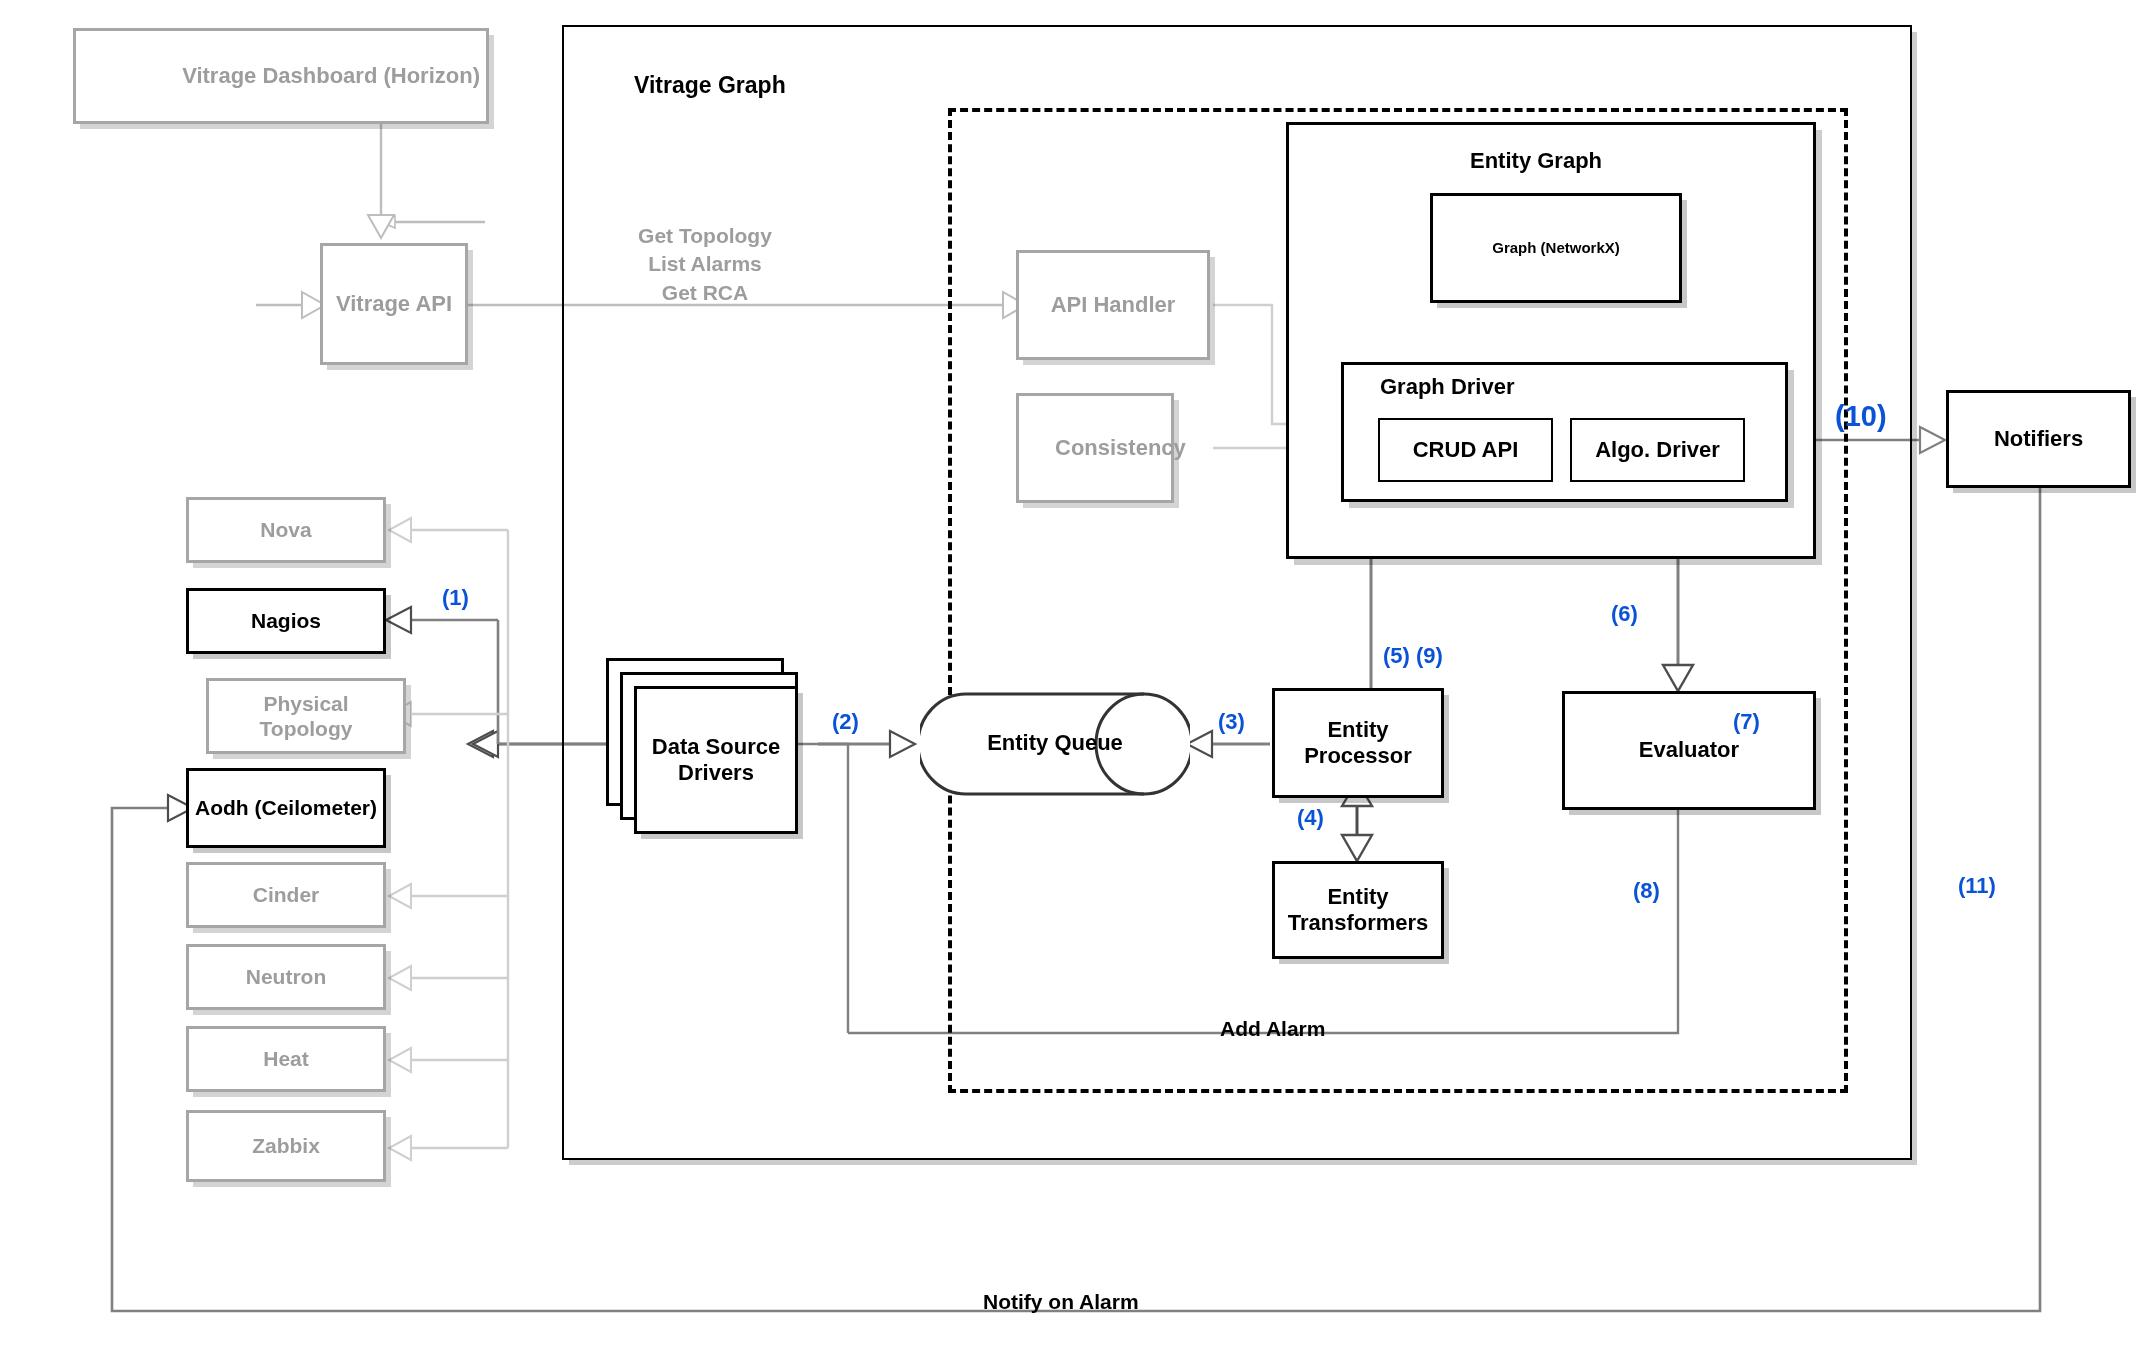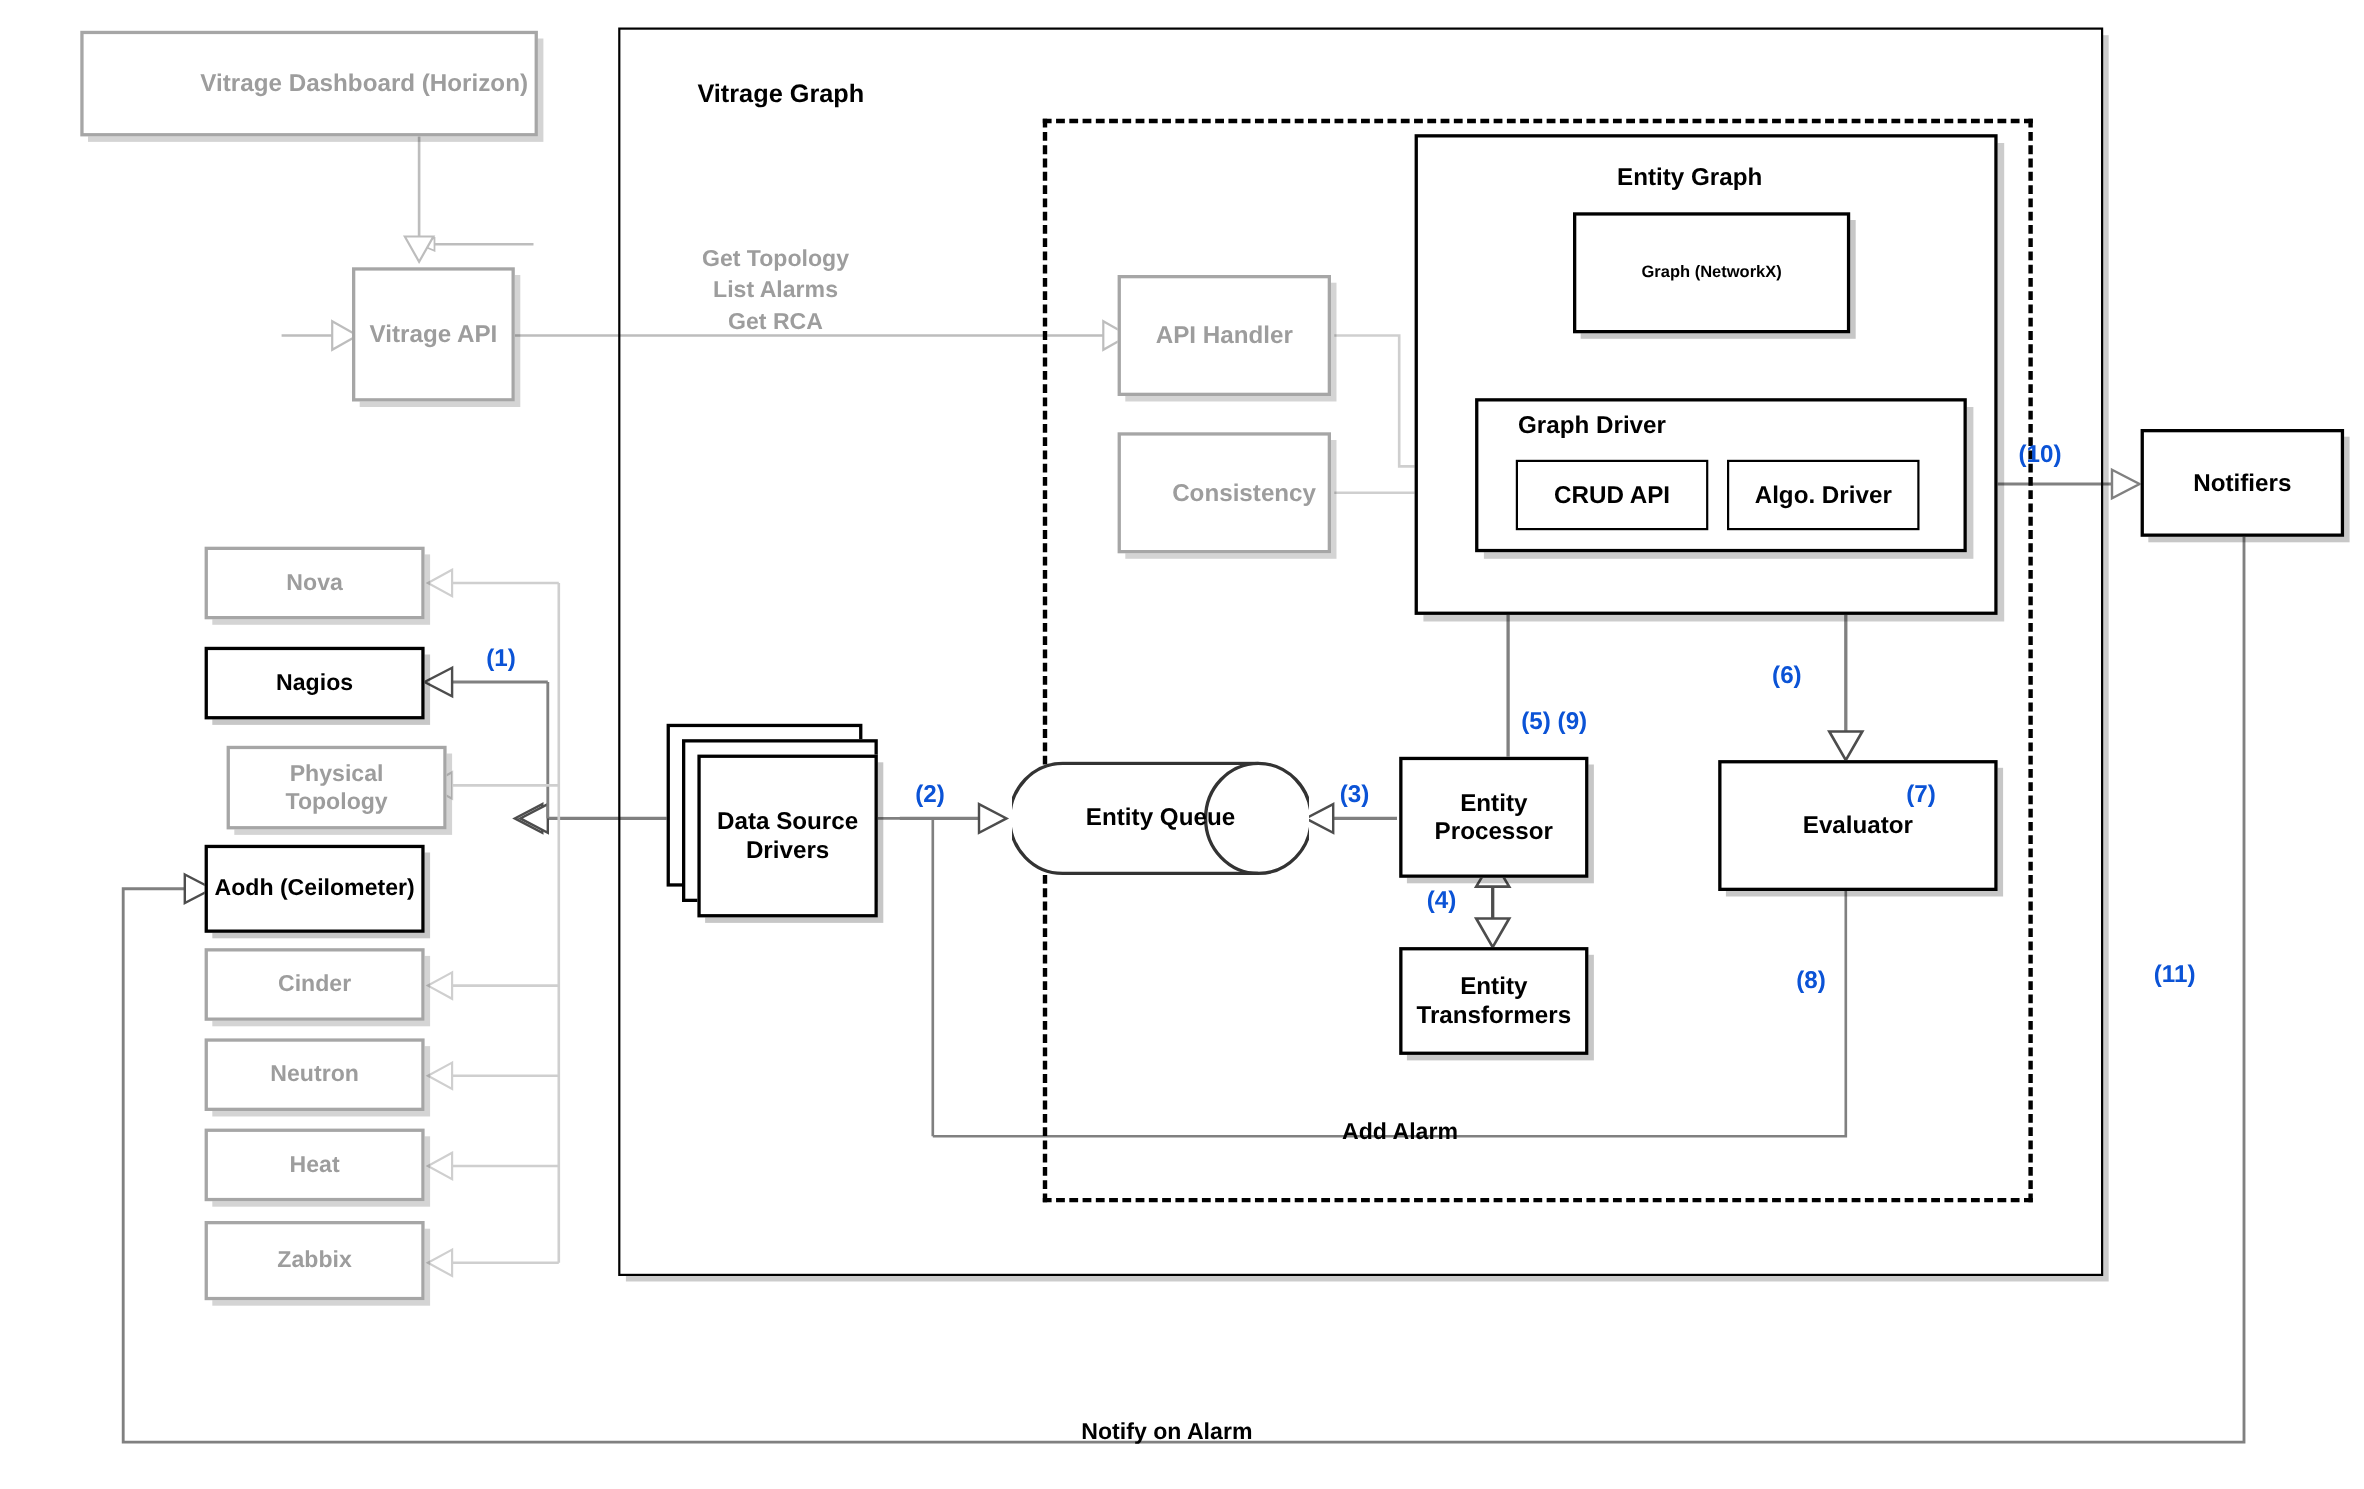--- a/index.html
+++ b/index.html
@@ -151,21 +151,21 @@
 
   <div class="container plain-container" style="left:562px;top:25px;width:1350px;height:1135px;"></div>
   <div class="container-title" style="left:634px;top:72px;font-size:23px;">Vitrage Graph</div>
 
   <div class="container dashed-container" style="left:948px;top:108px;width:900px;height:985px;"></div>
 
   <div class="node faded" style="left:1016px;top:250px;width:194px;height:110px;font-size:22px;">
     <span class="lbl">API Handler</span>
   </div>
 
-  <div class="node faded" style="left:1016px;top:393px;width:194px;height:110px;font-size:22px;padding-left:36px;">
+  <div class="node faded" style="left:1016px;top:393px;width:158px;height:110px;font-size:22px;padding-left:36px;">
     <span class="lbl">Consistency</span>
   </div>
 
   <div class="container" style="left:1286px;top:122px;width:530px;height:437px;border:3px solid #000;box-shadow:7px 7px 0 -1px rgba(0,0,0,0.20);background:#fff;"></div>
   <div class="container-title" style="left:1470px;top:148px;font-size:22px;">Entity Graph</div>
 
   <div class="node dark" style="left:1430px;top:193px;width:252px;height:110px;font-size:15px;">
     <span class="lbl">Graph (NetworkX)</span>
   </div>
 
@@ -238,16 +238,16 @@
   <div class="ftext black-text" style="left:983px;top:1288px;font-size:21px;">Notify on Alarm</div>
 
   <div class="step" style="left:442px;top:585px;font-size:22px;">(1)</div>
   <div class="step" style="left:832px;top:709px;font-size:22px;">(2)</div>
   <div class="step" style="left:1218px;top:709px;font-size:22px;">(3)</div>
   <div class="step" style="left:1297px;top:805px;font-size:22px;">(4)</div>
   <div class="step" style="left:1383px;top:643px;font-size:22px;">(5) (9)</div>
   <div class="step" style="left:1611px;top:601px;font-size:22px;">(6)</div>
   <div class="step" style="left:1733px;top:709px;font-size:22px;">(7)</div>
   <div class="step" style="left:1633px;top:878px;font-size:22px;">(8)</div>
-  <div class="step" style="left:1835px;top:400px;font-size:22px;">(10)</div>
+  <div class="step" style="left:1835px;top:400px;font-size:29px;">(10)</div>
   <div class="step" style="left:1958px;top:873px;font-size:22px;">(11)</div>
 
 </div>
 
 </body></html>

